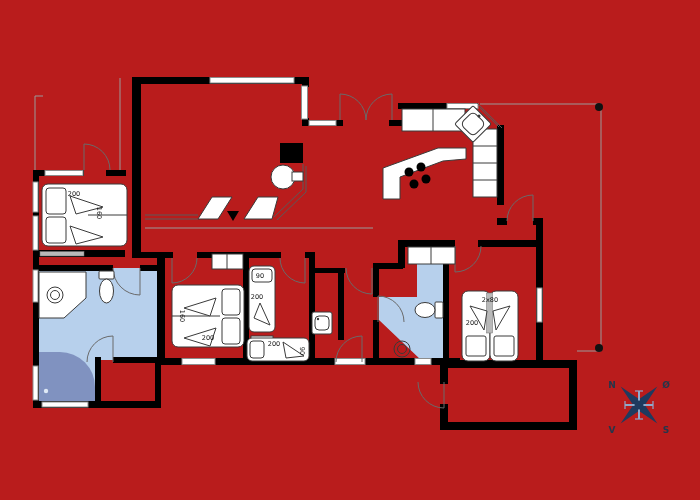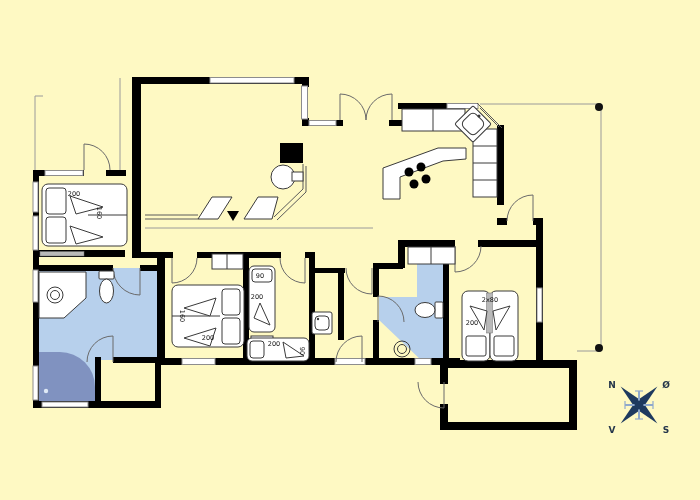--- a/index.html
+++ b/index.html
@@ -1,16 +1,16 @@
 <!DOCTYPE html>
 <html><head>
 <meta charset="utf-8">
 <style>
   html,body{margin:0;padding:0;background:#fff;}
-  .plan{position:relative;width:700px;height:500px;background:#fef9c3;overflow:hidden;
+  .plan{position:relative;width:700px;height:500px;background:#b91c1c;overflow:hidden;
         font-family:"DejaVu Sans","Liberation Sans",sans-serif;}
   svg{position:absolute;left:0;top:0;}
   .wall{fill:#000000;}
   .win{fill:#ffffff;stroke:#8d8d8d;stroke-width:1;}
   .sill{fill:#b9b9b9;stroke:#6f6f6f;stroke-width:.5;}
   .furn{fill:#ffffff;stroke:#3a3a3a;stroke-width:1;}
   .furnline{stroke:#3a3a3a;stroke-width:1;fill:none;}
   .door{stroke:#6a6a6a;stroke-width:1;fill:none;}
   .thin{stroke:#9a9a9a;stroke-width:1;fill:none;}
   .glass{stroke:#5a5a5a;stroke-width:1;fill:none;}

